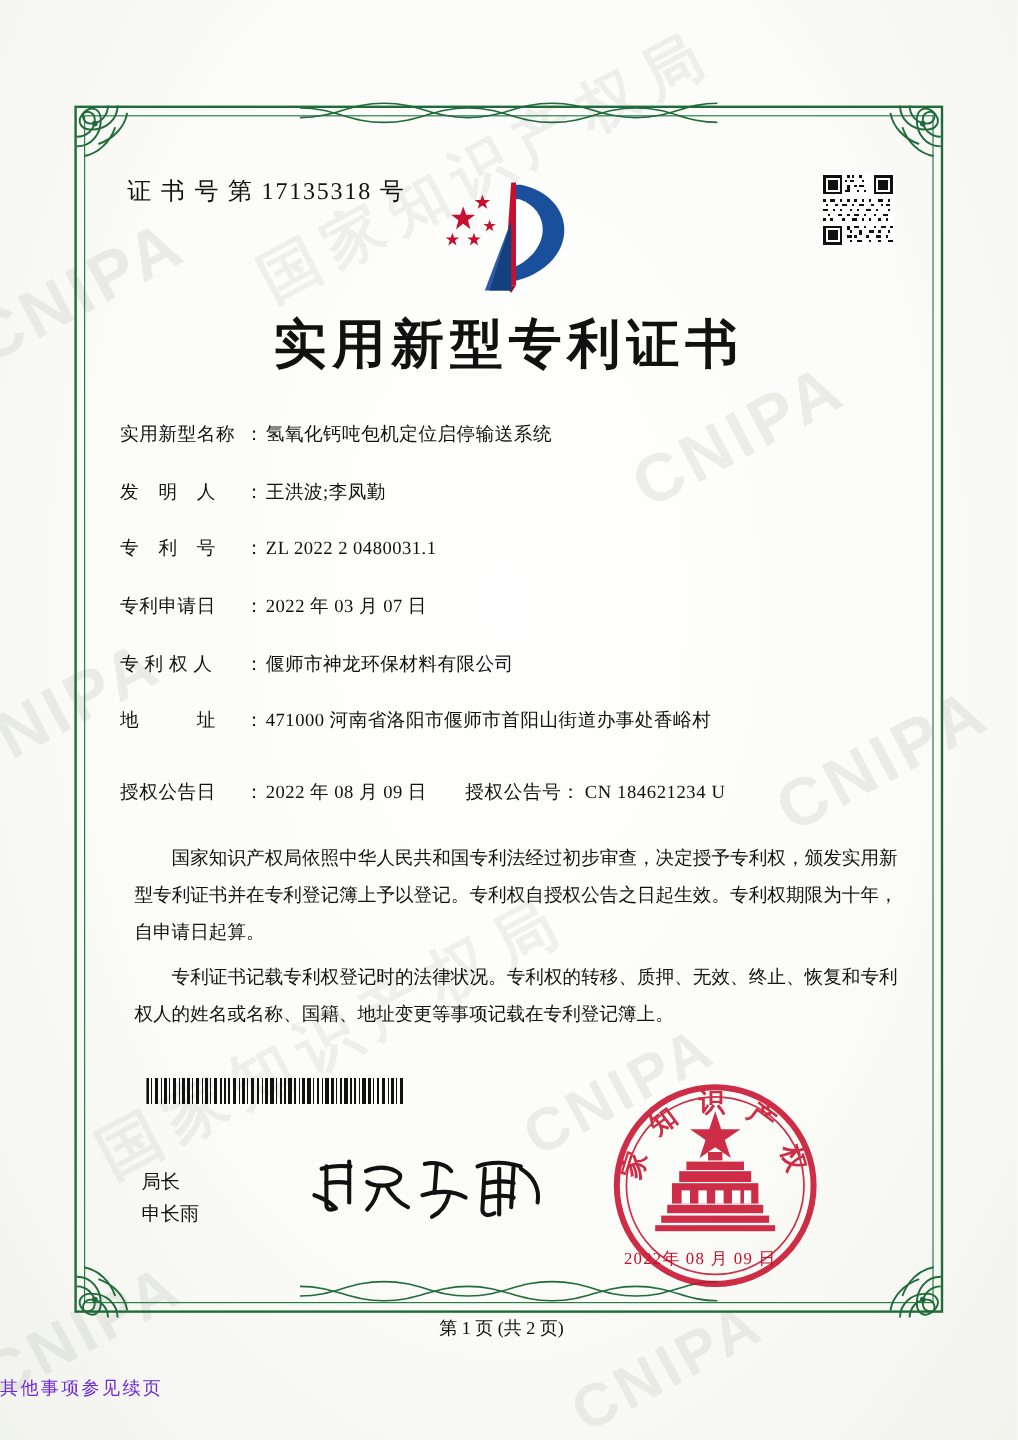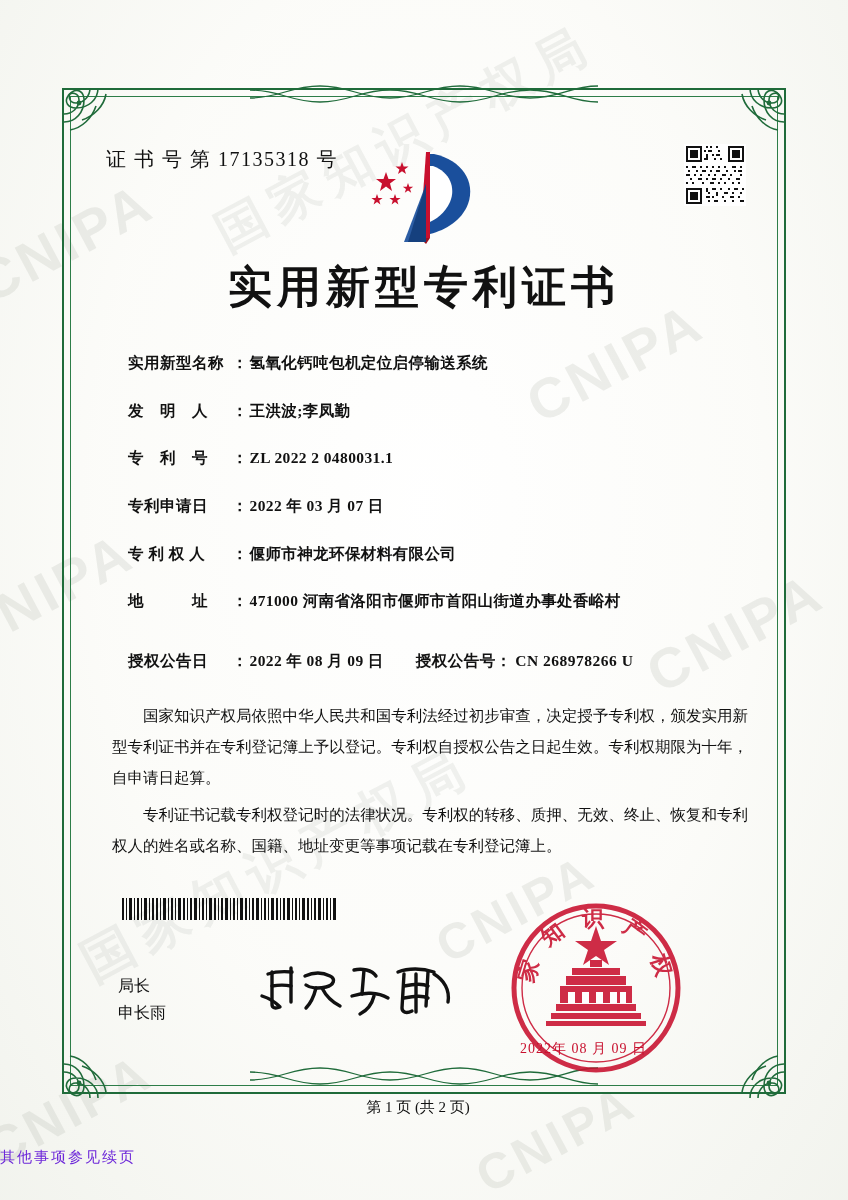--- a/index.html
+++ b/index.html
@@ -120,26 +120,25 @@
     font-size: 44px;
     font-weight: 700;
     letter-spacing: 5px;
     color: #111;
     font-family: "DejaVu Serif", serif;
   }
 
   
   .fields {
     position: absolute;
-    left: 128px;
+    left: 100px;
     top: 352px;
     width: 640px;
     font-size: 15.5px;
     color: #111;
-    font-weight: bold;
   }
   .field-row {
     display: flex;
     align-items: baseline;
     margin-bottom: 26px;
     line-height: 1.4;
   }
   .field-label {
     width: 104px;
     flex: 0 0 104px;
@@ -455,21 +454,21 @@
       <span class="field-colon">：</span>
       <span class="field-value">471000 河南省洛阳市偃师市首阳山街道办事处香峪村</span>
     </div>
 
     <div class="field-row two-col">
       <span class="field-label">授权公告日</span>
       <span class="field-colon">：</span>
       <span class="field-value">2022 年 08 月 09 日</span>
       <span class="field-label2">授权公告号</span>
       <span class="field-colon">：</span>
-      <span class="field-value2">CN 268978266 U</span>
+      <span class="field-value2">CN 184621234 U</span>
     </div>
 
   </div>
 
   <div class="body-text">
     <p>国家知识产权局依照中华人民共和国专利法经过初步审查，决定授予专利权，颁发实用新型专利证书并在专利登记簿上予以登记。专利权自授权公告之日起生效。专利权期限为十年，自申请日起算。</p>
     <p>专利证书记载专利权登记时的法律状况。专利权的转移、质押、无效、终止、恢复和专利权人的姓名或名称、国籍、地址变更等事项记载在专利登记簿上。</p>
   </div>
 
   <svg class="barcode" viewBox="0 0 216 22" shape-rendering="crispEdges">

